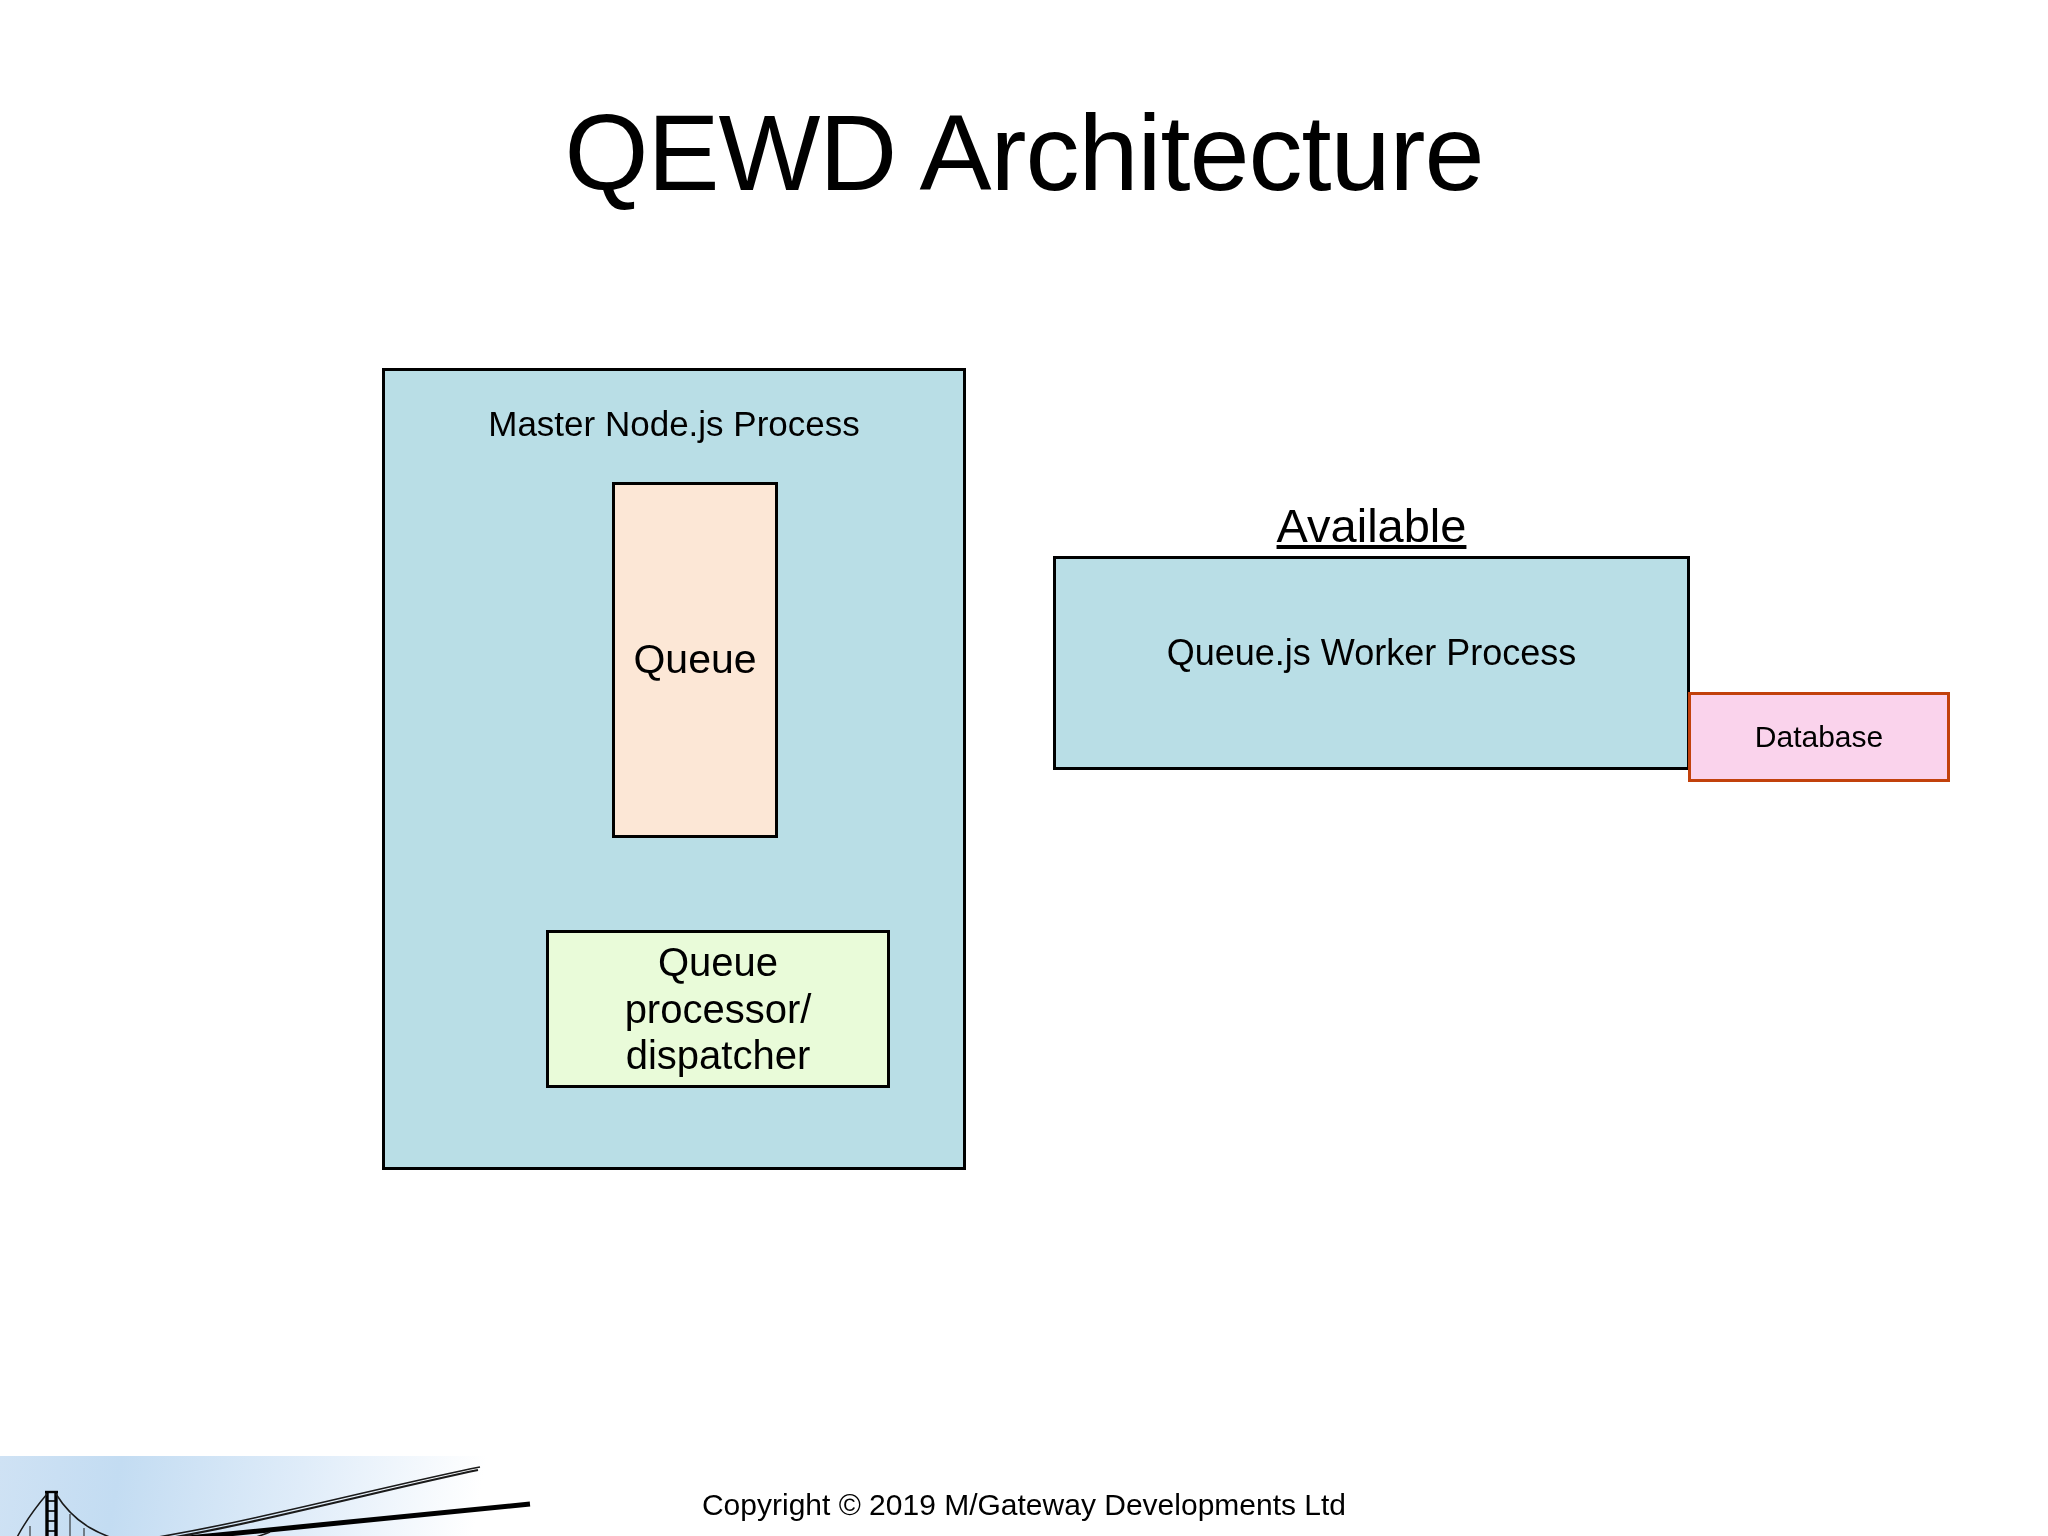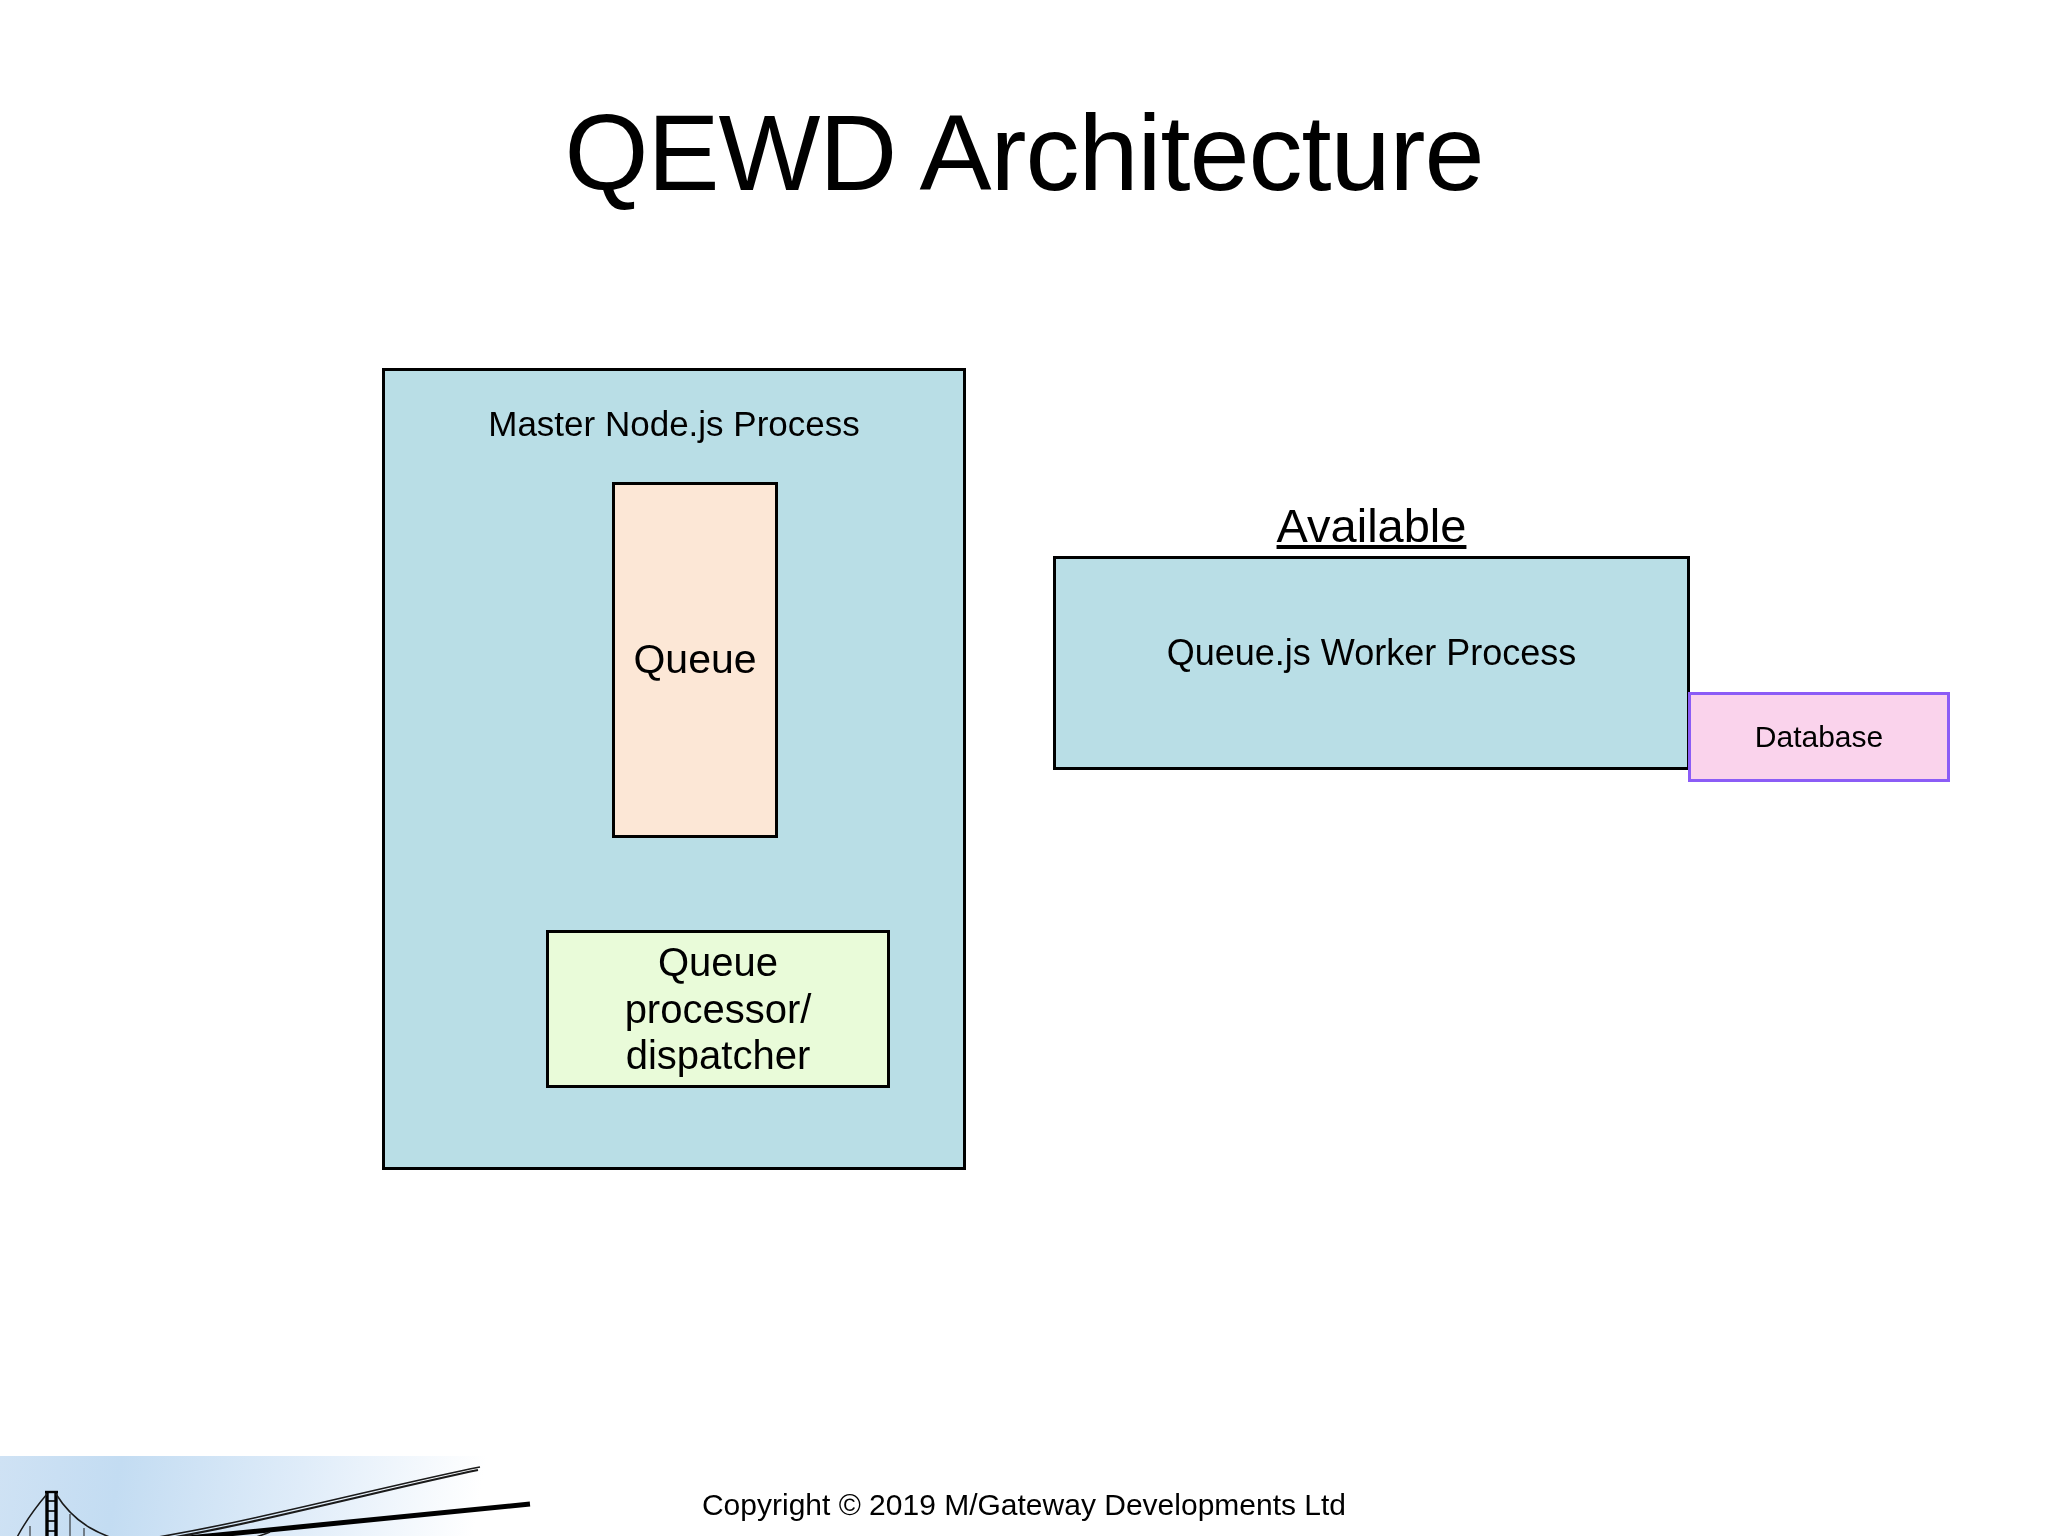--- a/index.html
+++ b/index.html
@@ -159,21 +159,21 @@
   }
 
   
   .database-box {
     position: absolute;
     left: 1688px;
     top: 692px;
     width: 262px;
     height: 90px;
     background: #fad3ec;
-    border: 3px solid #8b5cf6;
+    border: 3px solid #c2410c;
     box-sizing: border-box;
     display: flex;
     align-items: center;
     justify-content: center;
   }
   .database-label {
     font-size: 30px;
     line-height: 1.2;
     text-align: center;
   }

